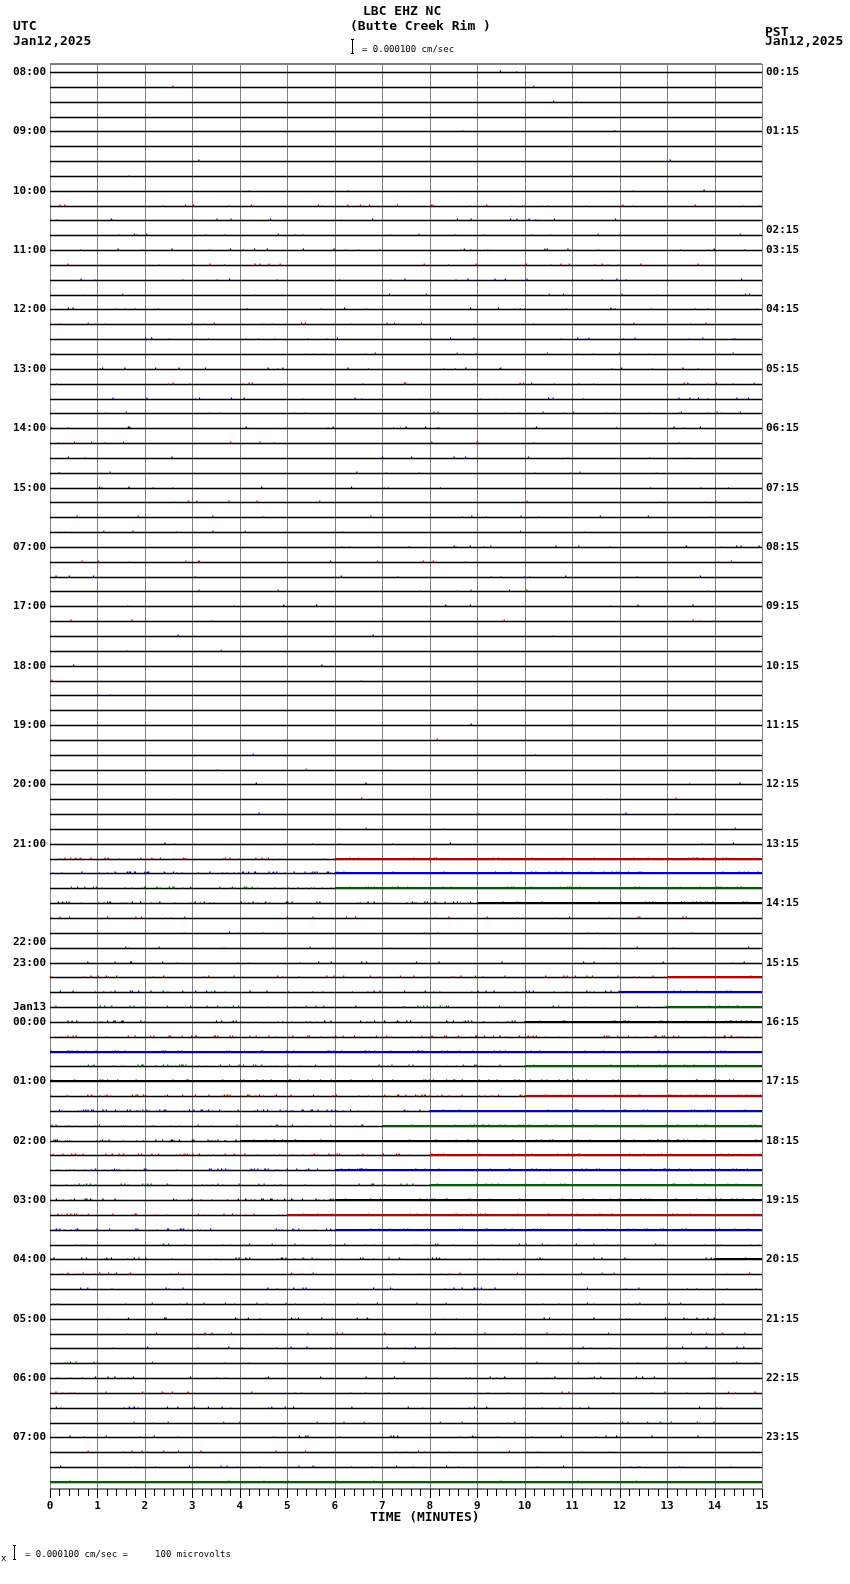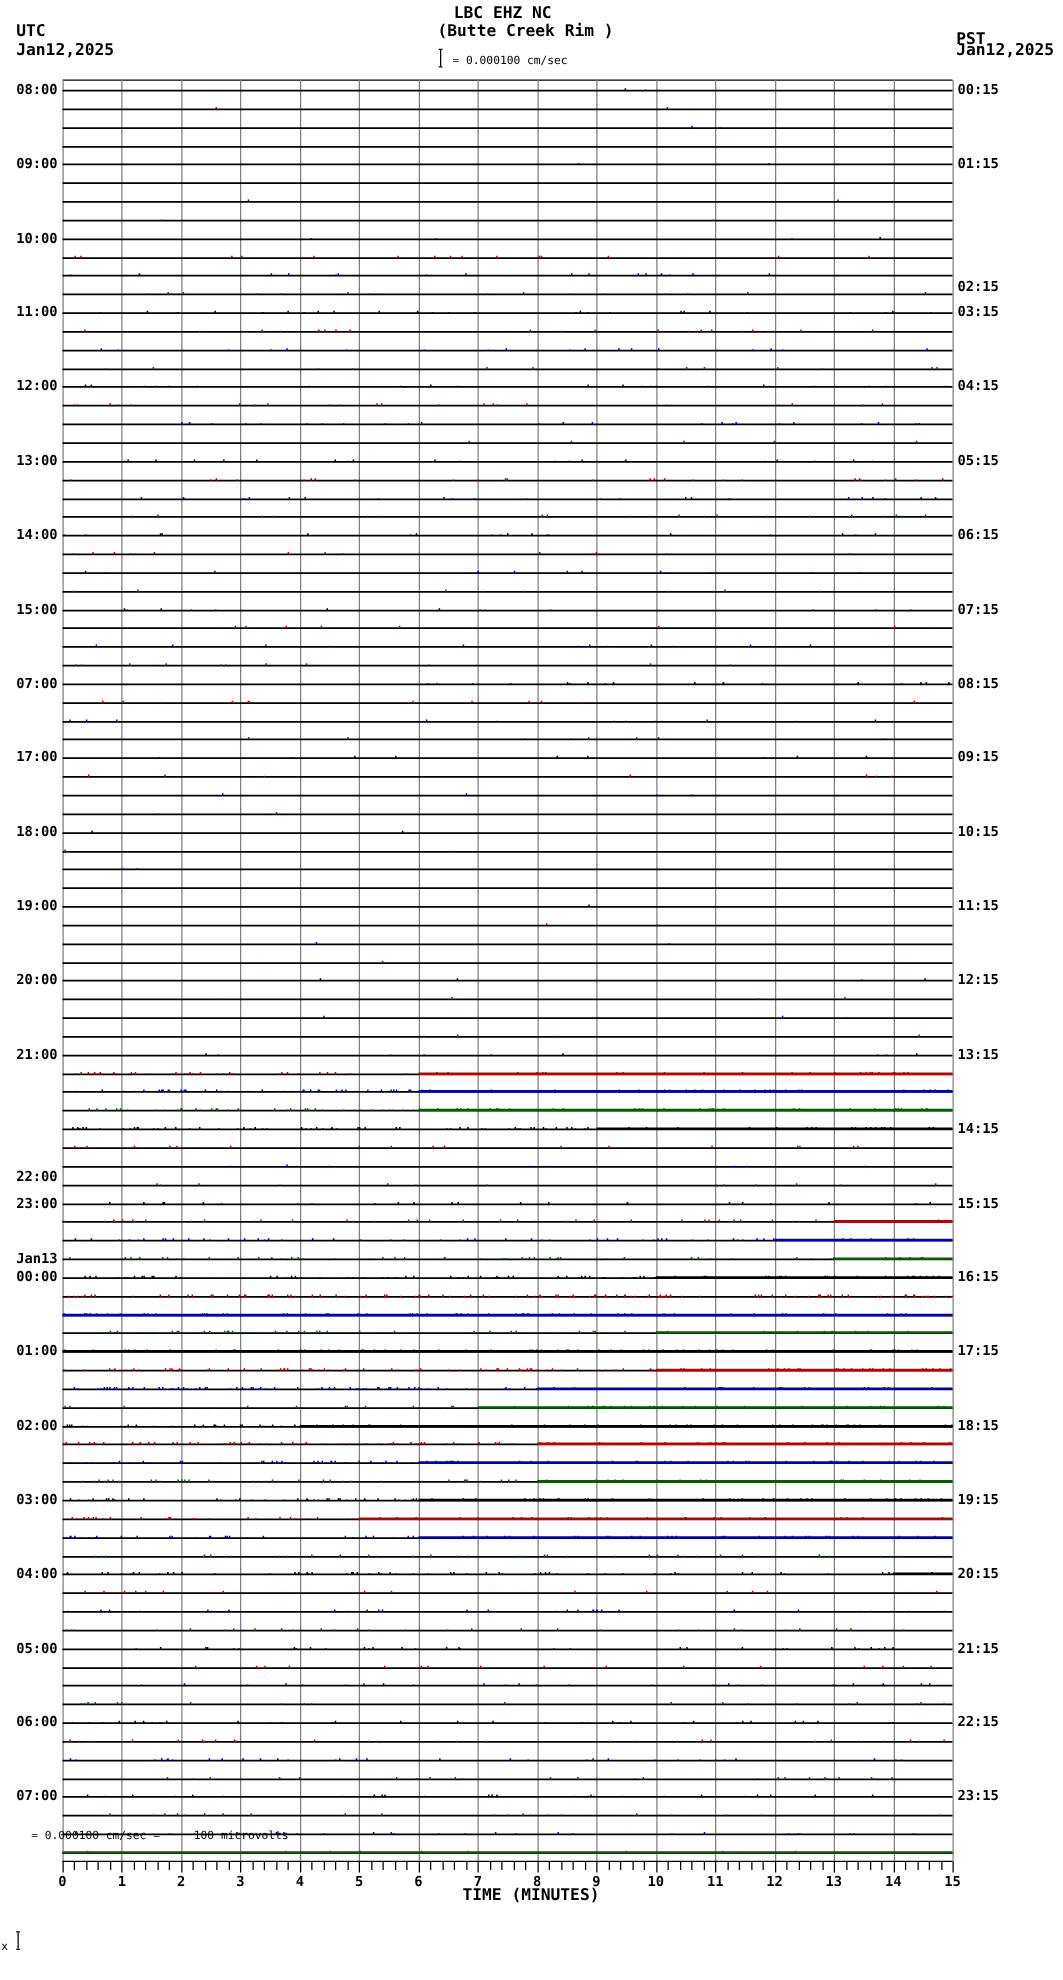--- a/index.html
+++ b/index.html
@@ -406,13 +406,13 @@
     <div class="xtick" style="left: 714.533px;">14</div>
     <div class="xtick" style="left: 762px;">15</div>
   </div>
 
 <div class="txt" style="left:370px;top:1510px;">TIME (MINUTES)</div>
 
 <div class="txt small" style="left:1px;top:1552px;">x</div>
 <div style="position:absolute;left:13px;top:1545px;width:3px;height:15px;border-top:1px solid #000;border-bottom:1px solid #000;box-sizing:border-box;">
   <div style="position:absolute;left:1px;top:0;width:1px;height:13px;background:#000;"></div>
 </div>
-<div class="txt small" style="left:25px;top:1463px;">= 0.000100 cm/sec =     100 microvolts</div>
+<div class="txt small" style="left:25px;top:1548px;">= 0.000100 cm/sec =     100 microvolts</div>
 
 </body></html>

